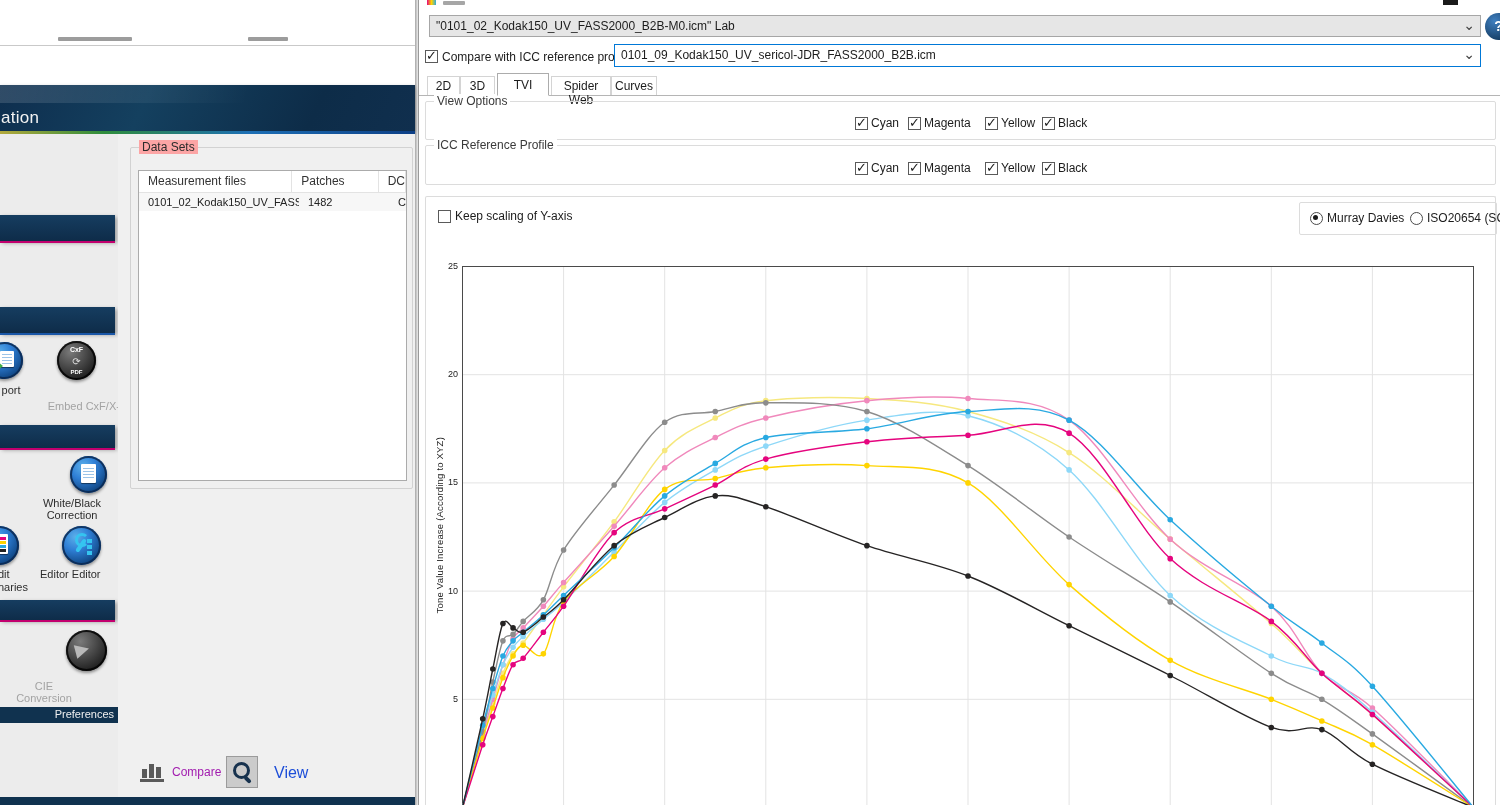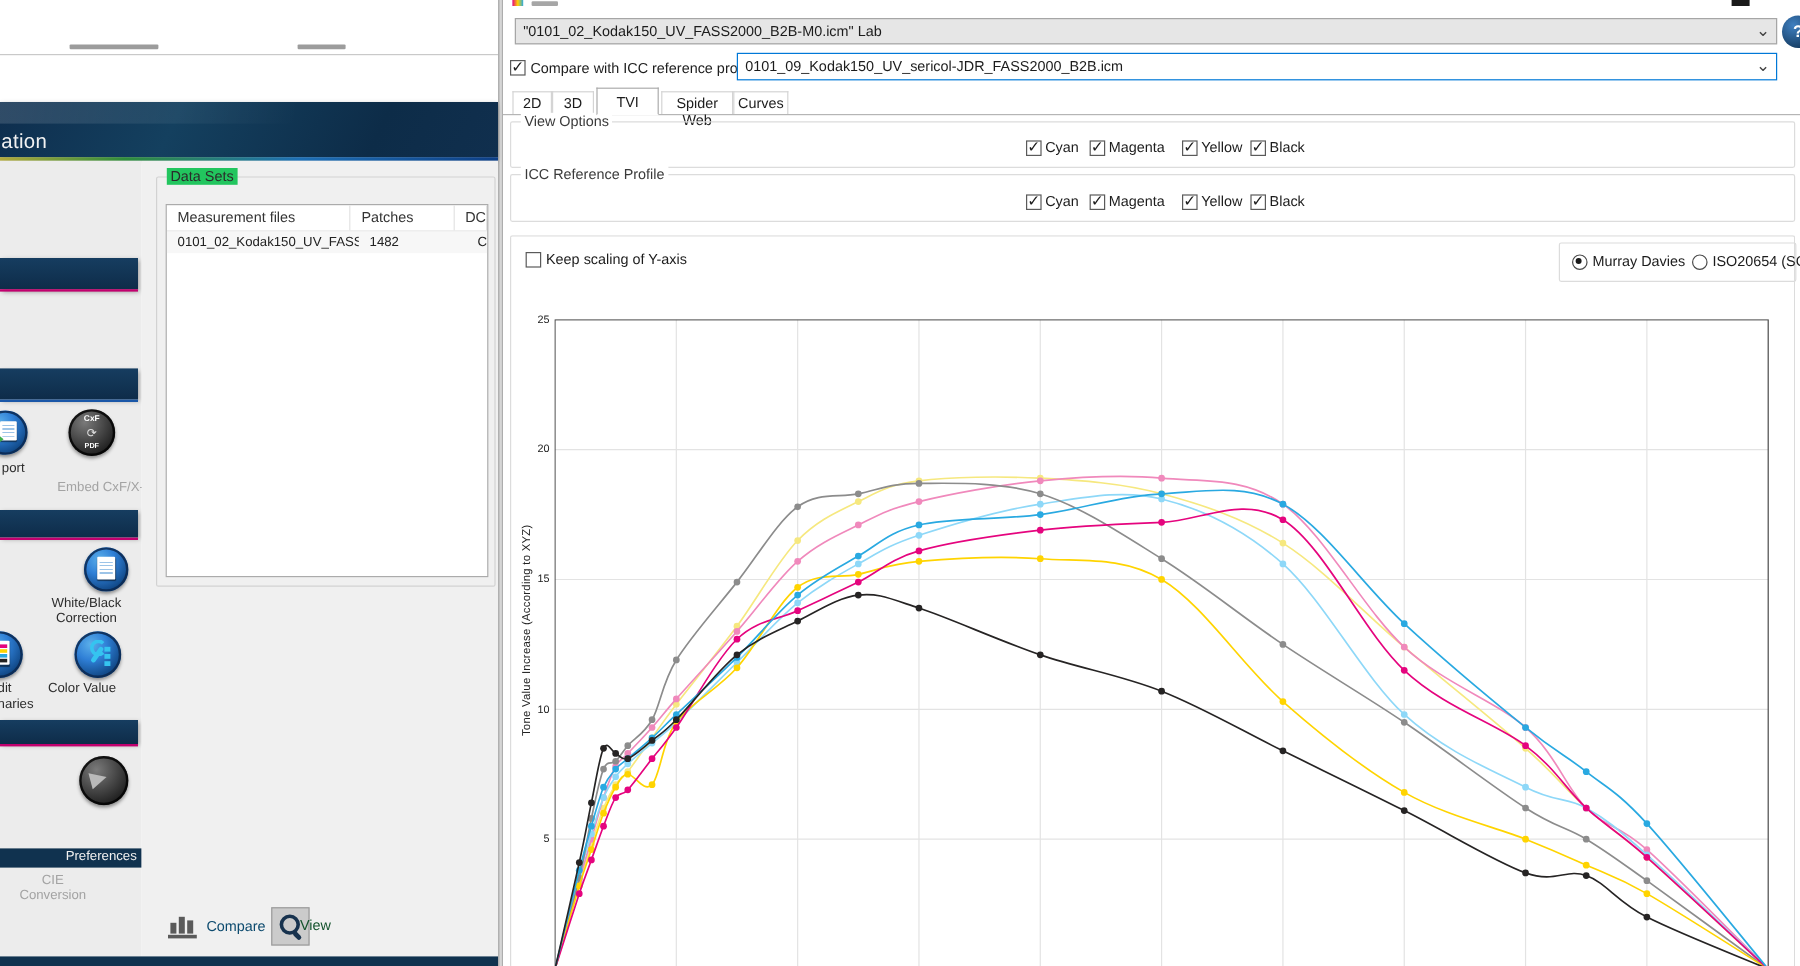--- a/index.html
+++ b/index.html
@@ -32,40 +32,40 @@
   .tool-label{position:absolute;font-size:11px;color:#2d2d2d;text-align:center;line-height:12px;}
   .tool-label.disabled{color:#a3a3a3;}
   .doc-shape{position:absolute;background:#fff;border-radius:1px;
         box-shadow:0 1px 1px rgba(0,0,0,.5);}
   .doc-lines{position:absolute;background:repeating-linear-gradient(180deg,#9cc4e8 0 1px,#fff 1px 3px);}
   #prefs-bar{left:0;top:707px;width:118px;height:16px;background:#10324f;}
   #prefs-bar span{position:absolute;right:4px;top:1px;color:#f0f0f0;font-size:11px;}
   #content-panel{left:118px;top:134px;width:297px;height:663px;background:#f0f0f0;}
   .groupbox{position:absolute;border:1px solid #d2d2d2;border-radius:2px;}
   .groupbox>.gb-label{position:absolute;top:-8px;left:8px;font-size:12px;color:#2b2b2b;
-        background:#22c55e;padding:0 3px;}
+        background:#fca5a5;padding:0 3px;}
   .white-gb-label{background:#ffffff !important;color:#3a3a3a !important;}
   #ds-table{position:absolute;left:7px;top:22px;width:267px;height:309px;background:#fff;
         border:1px solid #ababab;overflow:hidden;}
   #ds-header{display:flex;border-bottom:1px solid #e3e3e3;height:21px;line-height:21px;font-size:12px;color:#333;}
   #ds-header>div{padding-left:9px;border-right:1px solid #e3e3e3;box-sizing:border-box;}
   .ds-row{display:flex;height:18px;line-height:18px;font-size:11px;color:#222;background:#f7f7f7;}
   .ds-row>div{padding-left:9px;box-sizing:border-box;white-space:nowrap;overflow:hidden;}
   .col-file{width:160px;} .col-patches{width:90px;} .col-dcs{flex:1;}
   #hist-list{position:absolute;left:7px;top:22px;width:267px;height:210px;background:#fff;
         border:1px solid #ababab;}
   #hist-sel{height:17px;line-height:17px;background:#2f7cd6;color:#fff;font-size:11px;padding-left:4px;}
   #compare-icon{left:140px;top:759px;width:26px;height:25px;}
   #compare-icon .bar{position:absolute;background:#5a5a5a;}
-  #compare-label{left:172px;top:765px;font-size:12px;color:#0c4a6e;}
+  #compare-label{left:172px;top:765px;font-size:12px;color:#a21caf;}
   #view-btn{left:226px;top:756px;width:30px;height:30px;background:#cbcbcb;border:1px solid #9b9b9b;}
   #view-glyph{position:absolute;left:6px;top:5px;width:11px;height:11px;border:3px solid #17324e;border-radius:50%;}
   #view-handle{position:absolute;left:18px;top:18px;width:8px;height:3.5px;background:#17324e;
         transform:rotate(45deg);transform-origin:0 50%;border-radius:2px;}
-  #view-label{left:250px;top:764px;font-size:12px;color:#14532d;}
+  #view-label{left:274px;top:764px;font-size:16px;color:#1d4ed8;}
   #bottom-strip{left:0;top:797px;width:415px;height:8px;background:#10324f;}
   #win-shadow{left:415px;top:0;width:3px;height:805px;
         background:linear-gradient(90deg,rgba(0,0,0,.35),rgba(0,0,0,.08));}
   
   #dialog{left:418px;top:0;width:1082px;height:805px;background:#ffffff;border-left:1px solid #9a9a9a;}
   .combo{position:absolute;box-sizing:border-box;font-size:12px;color:#1c1c1c;
         padding:3px 20px 0 6px;white-space:nowrap;overflow:hidden;}
   .combo .chev{position:absolute;right:5px;top:1px;color:#444;font-size:14px;}
   #combo-src{left:10px;top:15px;width:1052px;height:22px;background:#e6e6e6;border:1px solid #a6a6a6;}
   #combo-ref{left:195px;top:44px;width:867px;height:23px;background:#fff;border:1px solid #0078d7;}
@@ -150,30 +150,30 @@
     <div class="tool-label" style="left:-2px;top:434px;width:30px;text-align:left;">dit</div>
     <div class="tool-label" style="left:-2px;top:447px;width:40px;text-align:left;">naries</div>
 
     <div class="tool-circle" style="left:62px;top:392px;width:39px;height:39px;">
       <div style="position:absolute;left:17px;top:12px;width:4px;height:15px;background:#35c4f0;border-radius:2px;transform:rotate(35deg);"></div>
       <div style="position:absolute;left:13px;top:7px;width:8px;height:8px;border:3px solid #35c4f0;border-radius:50%;border-right-color:transparent;"></div>
       <div style="position:absolute;left:25px;top:13px;width:5px;height:4px;background:#35c4f0;"></div>
       <div style="position:absolute;left:25px;top:19px;width:5px;height:4px;background:#35c4f0;"></div>
       <div style="position:absolute;left:25px;top:25px;width:5px;height:4px;background:#35c4f0;"></div>
     </div>
-    <div class="tool-label" style="left:40px;top:434px;width:90px;text-align:left;">Color Value</div>
+    <div class="tool-label" style="left:40px;top:434px;width:90px;text-align:left;">Editor Editor</div>
 
     <div class="navy-bar" style="top:466px;height:20px;">
         <div class="bar-underline-magenta"></div>
       </div>
 
     <div class="tool-circle-dark" style="left:66px;top:496px;width:41px;height:41px;">
       <div style="position:absolute;left:9px;top:8px;font-size:18px;color:#b9b9b9;transform:rotate(-15deg);">▶</div>
     </div>
-    <div class="tool-label disabled" style="left:14px;top:546px;width:60px;margin-top:48px;">
+    <div class="tool-label disabled" style="left:14px;top:546px;width:60px;">
       <div>CIE</div>
       <div>Conversion</div>
     </div>
 
     <div id="prefs-bar" class="abs" style="position:absolute;left:0;top:573px;width:118px;height:16px;background:#10324f;">
       <span>Preferences</span>
     </div>
   </div>
 
   <div id="content-panel" class="abs"></div>

